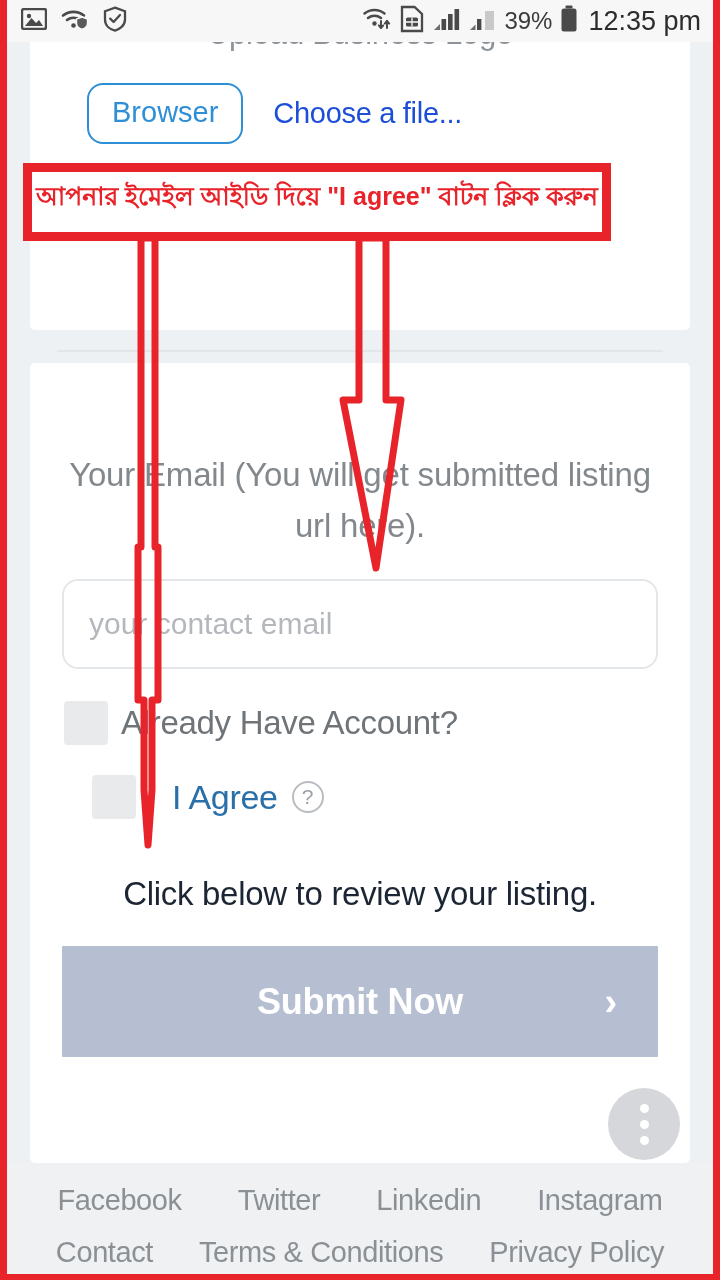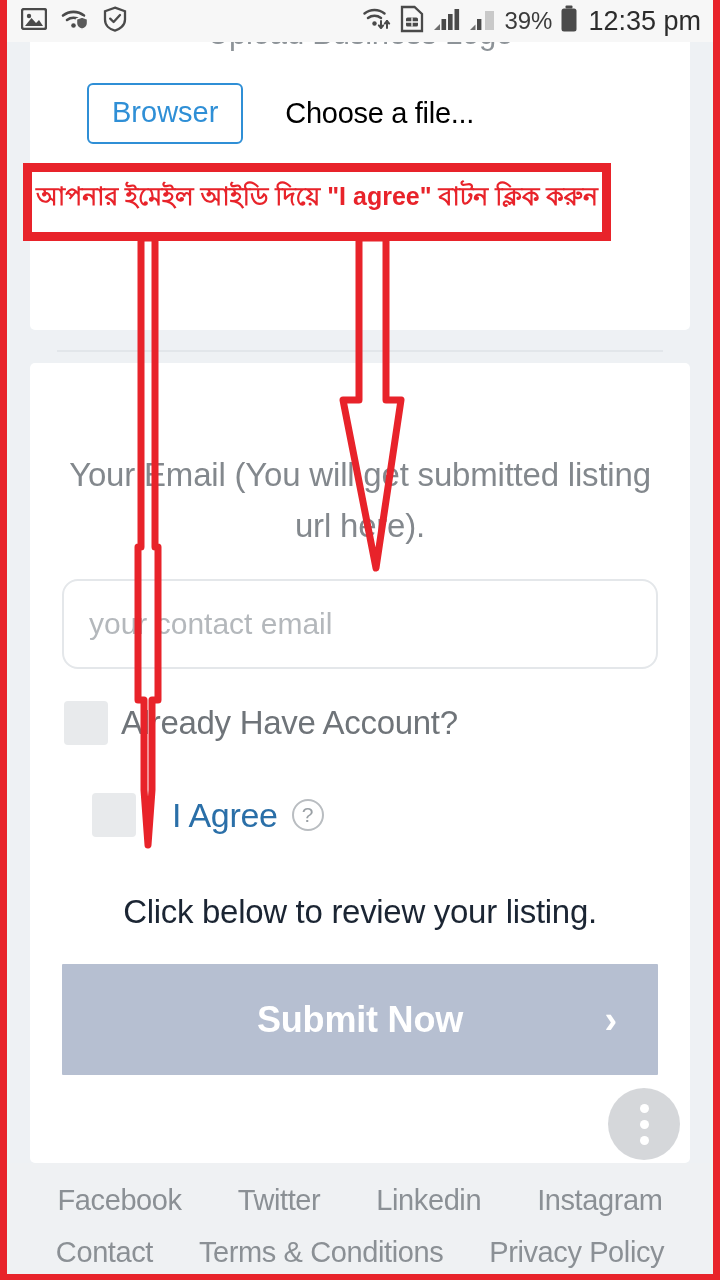--- a/index.html
+++ b/index.html
@@ -71,32 +71,32 @@
     letter-spacing: -0.2px;
   }
   .file-row {
     margin-top: 31px;
     display: flex;
     align-items: stretch;
     padding-left: 57px;
   }
   .browser-btn {
     border: 2px solid #2f8fd6;
-    border-radius: 6px;
+    border-radius: 16px;
     color: #2f8fd6;
     font-size: 29px;
     padding: 13px 23px 15px 23px;
     background: #fff;
     line-height: 1;
   }
   .choose-file {
     font-size: 29px;
-    color: #000000;
+    color: #1d4ed8;
     align-self: center;
-    padding-left: 42px;
+    padding-left: 30px;
     letter-spacing: -0.3px;
   }
 
   .divider-wrap {
     position: absolute;
     top: 338px;
     left: 0; right: 0;
     height: 28px;
   }
   .divider-line {
@@ -154,21 +154,21 @@
   .check-label {
     font-size: 33px;
     color: #6f7479;
     margin-left: 13px;
     letter-spacing: -0.3px;
   }
 
   .agree-row {
     display: flex;
     align-items: center;
-    margin-top: 48px;
+    margin-top: 30px;
     padding-left: 30px;
   }
   .agree-label {
     font-size: 34px;
     color: #2a6fa8;
     margin-left: 36px;
     letter-spacing: -0.3px;
   }
   .help-icon {
     width: 32px; height: 32px;

